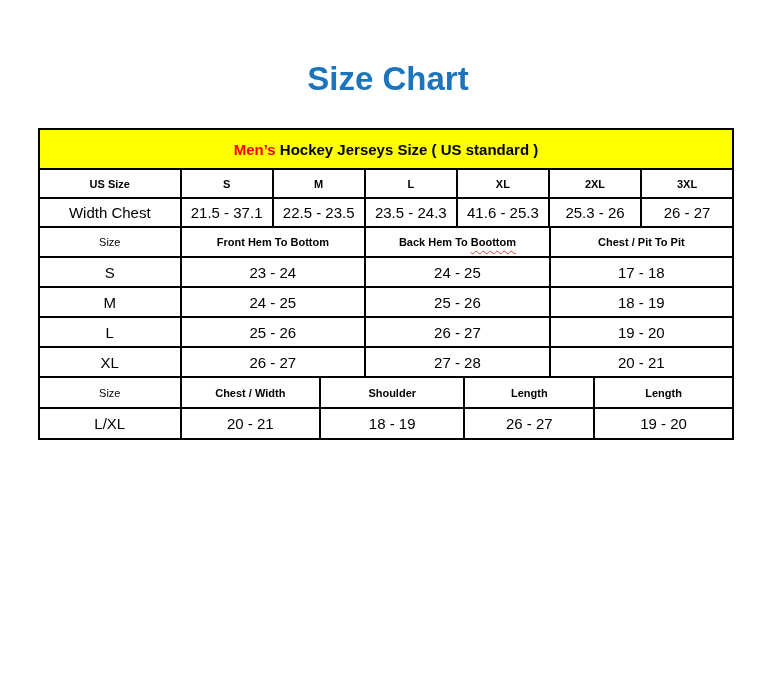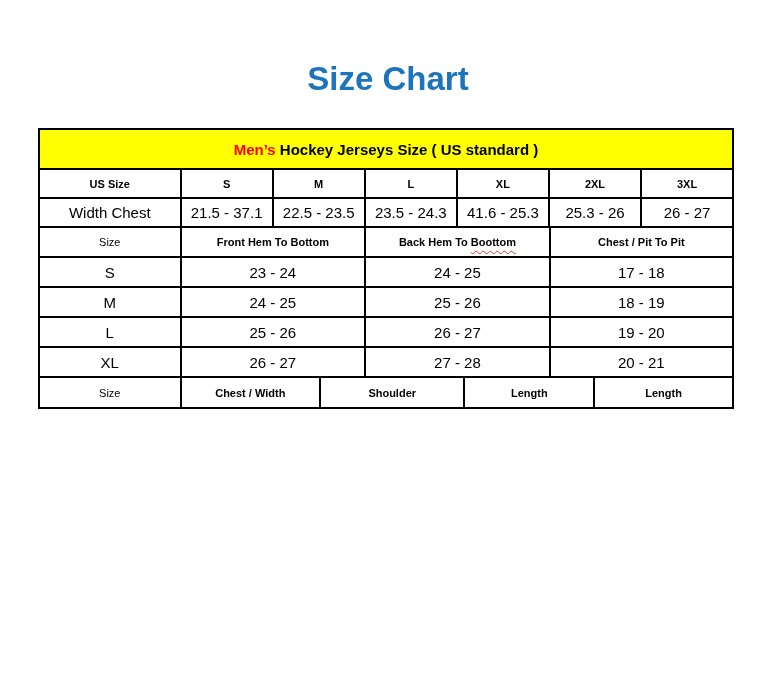--- a/index.html
+++ b/index.html
@@ -150,17 +150,24 @@
           <col style="width:20.0%">
       </colgroup>
       <tbody>
       <tr>
         <th class="sizecol">Size</th>
         <th>Chest / Width</th>
         <th>Shoulder</th>
         <th>Length</th>
         <th>Length</th>
       </tr>
+      <tr>
+        <td class="rowlabel-bold">L/XL</td>
+        <td>20 - 21</td>
+        <td>18 - 19</td>
+        <td>26 - 27</td>
+        <td>19 - 20</td>
+      </tr>
     </tbody>
       </table>
 
   </div>
 </div>
 
 </body></html>

